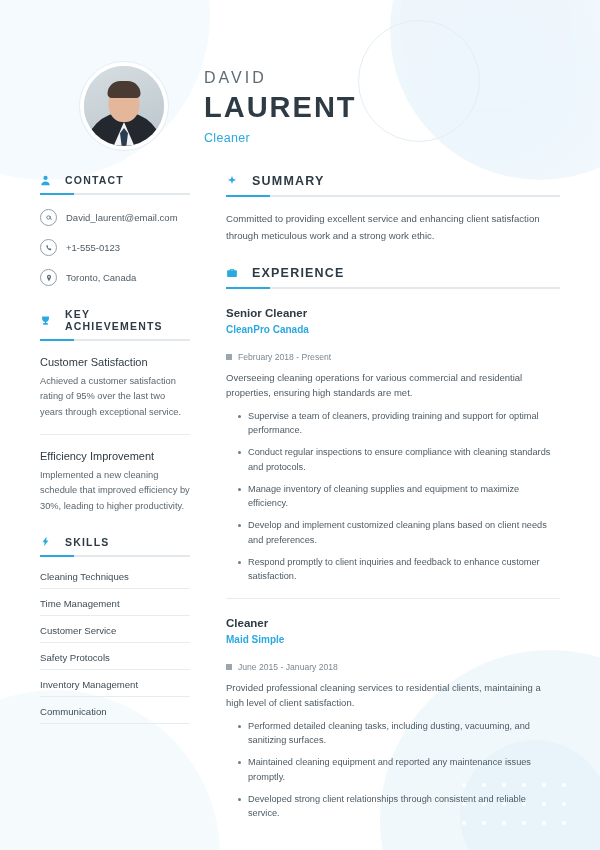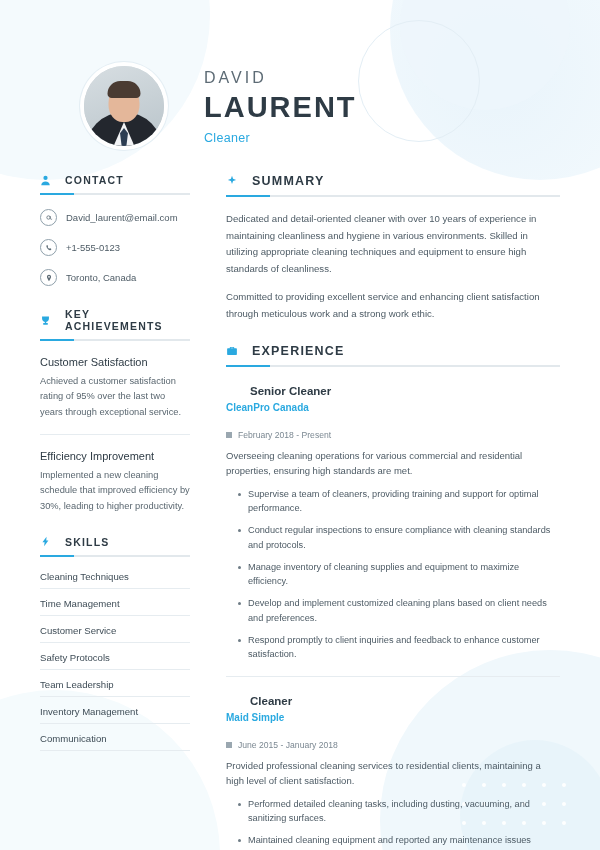--- a/index.html
+++ b/index.html
@@ -336,21 +336,20 @@
     margin: 14px 0 0 0;
   }
   .summary-p + .summary-p { margin-top: 12px; }
 
   
   .job { margin-top: 18px; }
   .job-role {
     font-size: 11.5px;
     font-weight: 700;
     color: #2e3b45;
-    margin-left: 24px;
   }
   .job-company {
     font-size: 10px;
     font-weight: 700;
     color: #2aa9e0;
     margin-top: 5px;
   }
   .job-date {
     display: flex;
     align-items: center;
@@ -527,40 +526,38 @@
               </svg>
           </span>
           <span>SKILLS</span>
         </div>
         <div class="rule"></div>
         <div class="skills">
           <div class="skill">Cleaning Techniques</div>
           <div class="skill">Time Management</div>
           <div class="skill">Customer Service</div>
           <div class="skill">Safety Protocols</div>
-          <div class="skill">Team Leadership</div>
           <div class="skill">Inventory Management</div>
           <div class="skill">Communication</div>
         </div>
       </div>
     </div>
 
     <div class="col-right right">
 
       <div class="section first">
         <div class="sec-head">
           <span class="ic">
             <svg width="12" height="12" viewBox="0 0 16 16" fill="currentColor">
                 <path d="M8 1l1.4 4.1L13.5 6.5 9.4 7.9 8 12 6.6 7.9 2.5 6.5 6.6 5.1z"></path>
               </svg>
           </span>
           <span>SUMMARY</span>
         </div>
         <div class="rule wide"></div>
-        <p class="summary-p">Dedicated and detail-oriented cleaner with over 10 years of experience in maintaining cleanliness and hygiene in various environments. Skilled in utilizing appropriate cleaning techniques and equipment to ensure high standards of cleanliness.</p>
         <p class="summary-p">Committed to providing excellent service and enhancing client satisfaction through meticulous work and a strong work ethic.</p>
       </div>
 
       <div class="section">
         <div class="sec-head">
           <span class="ic">
             <svg width="12" height="12" viewBox="0 0 16 16" fill="currentColor">
                 <path d="M6 2.6h4c.6 0 1 .4 1 1v.8h2.6c.5 0 .9.4.9.9v7.1c0 .5-.4.9-.9.9H2.4c-.5 0-.9-.4-.9-.9V5.3c0-.5.4-.9.9-.9H5v-.8c0-.6.4-1 1-1zm.4 1.8h3.2v-.6H6.4z"></path>
               </svg>
           </span>

